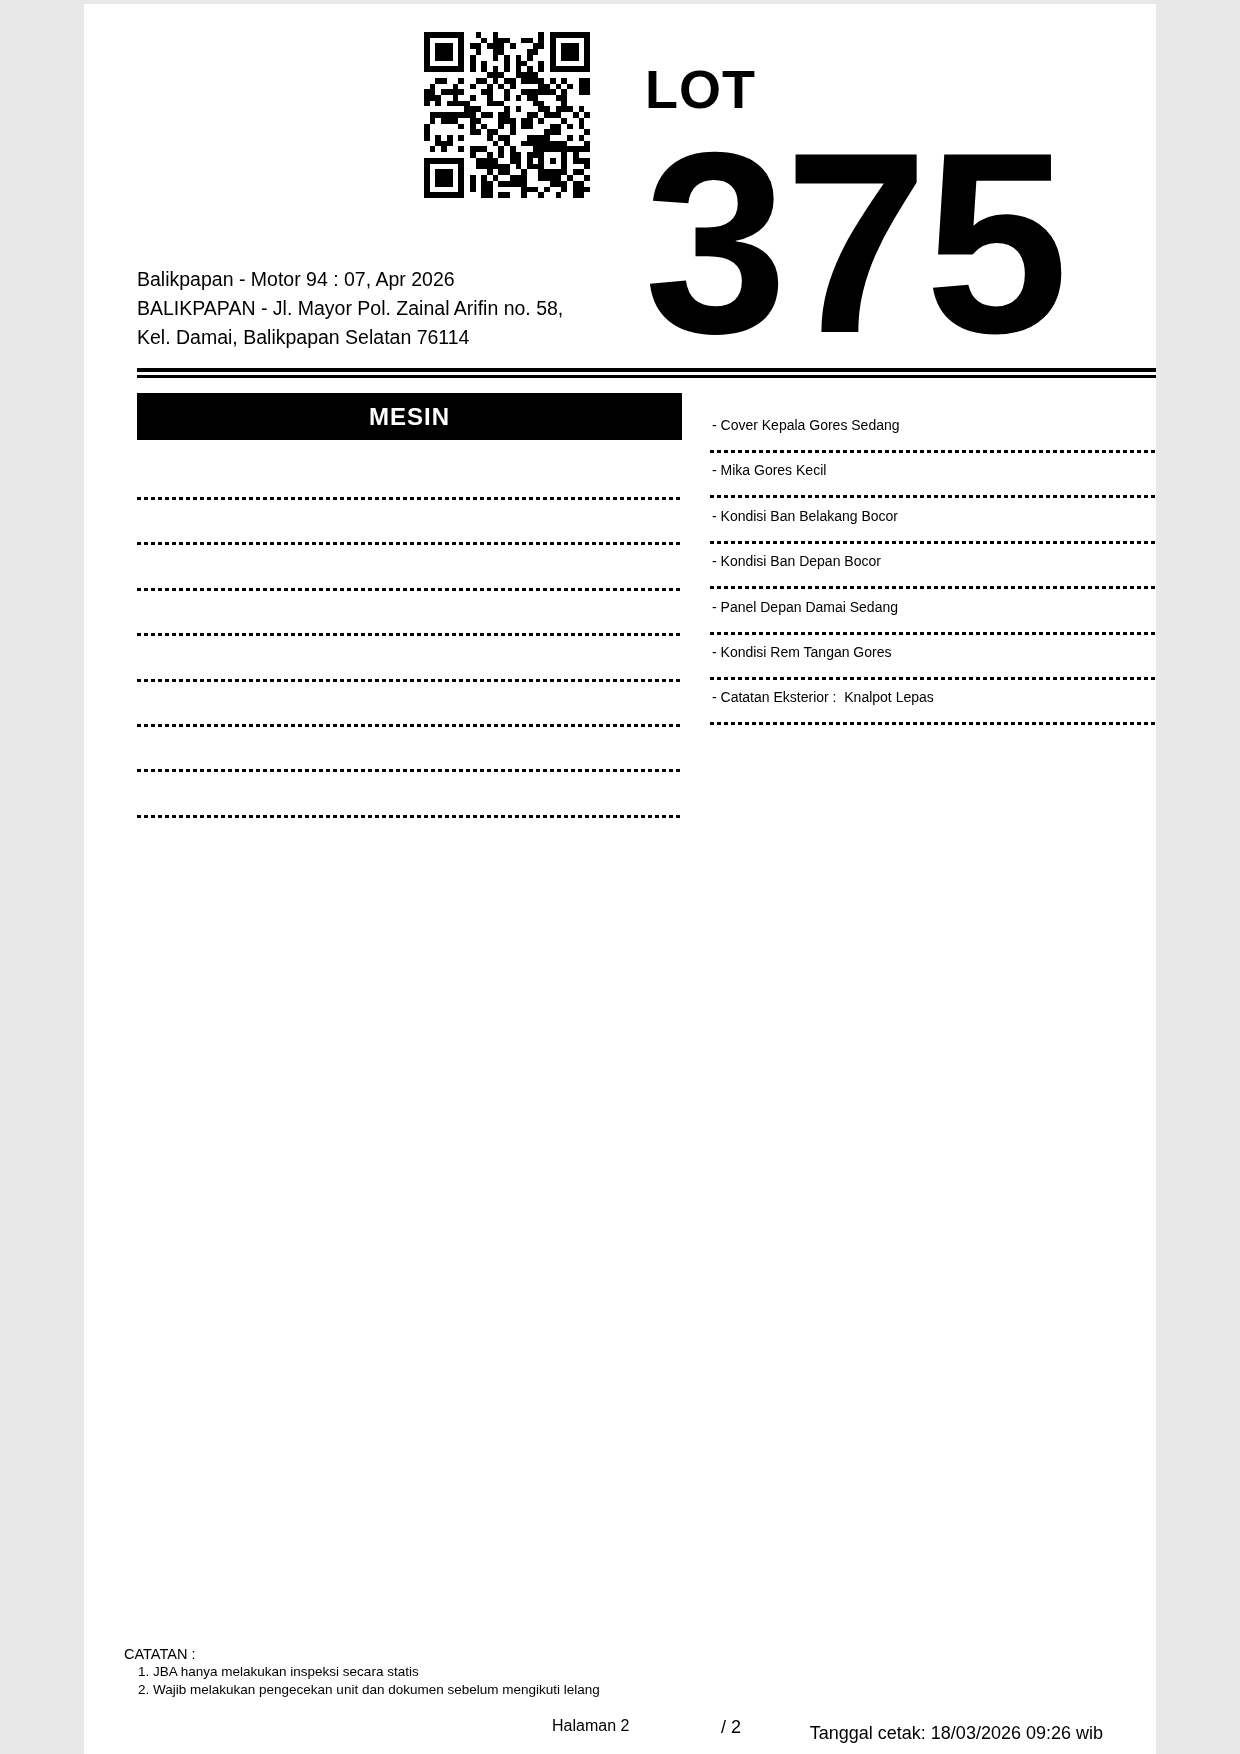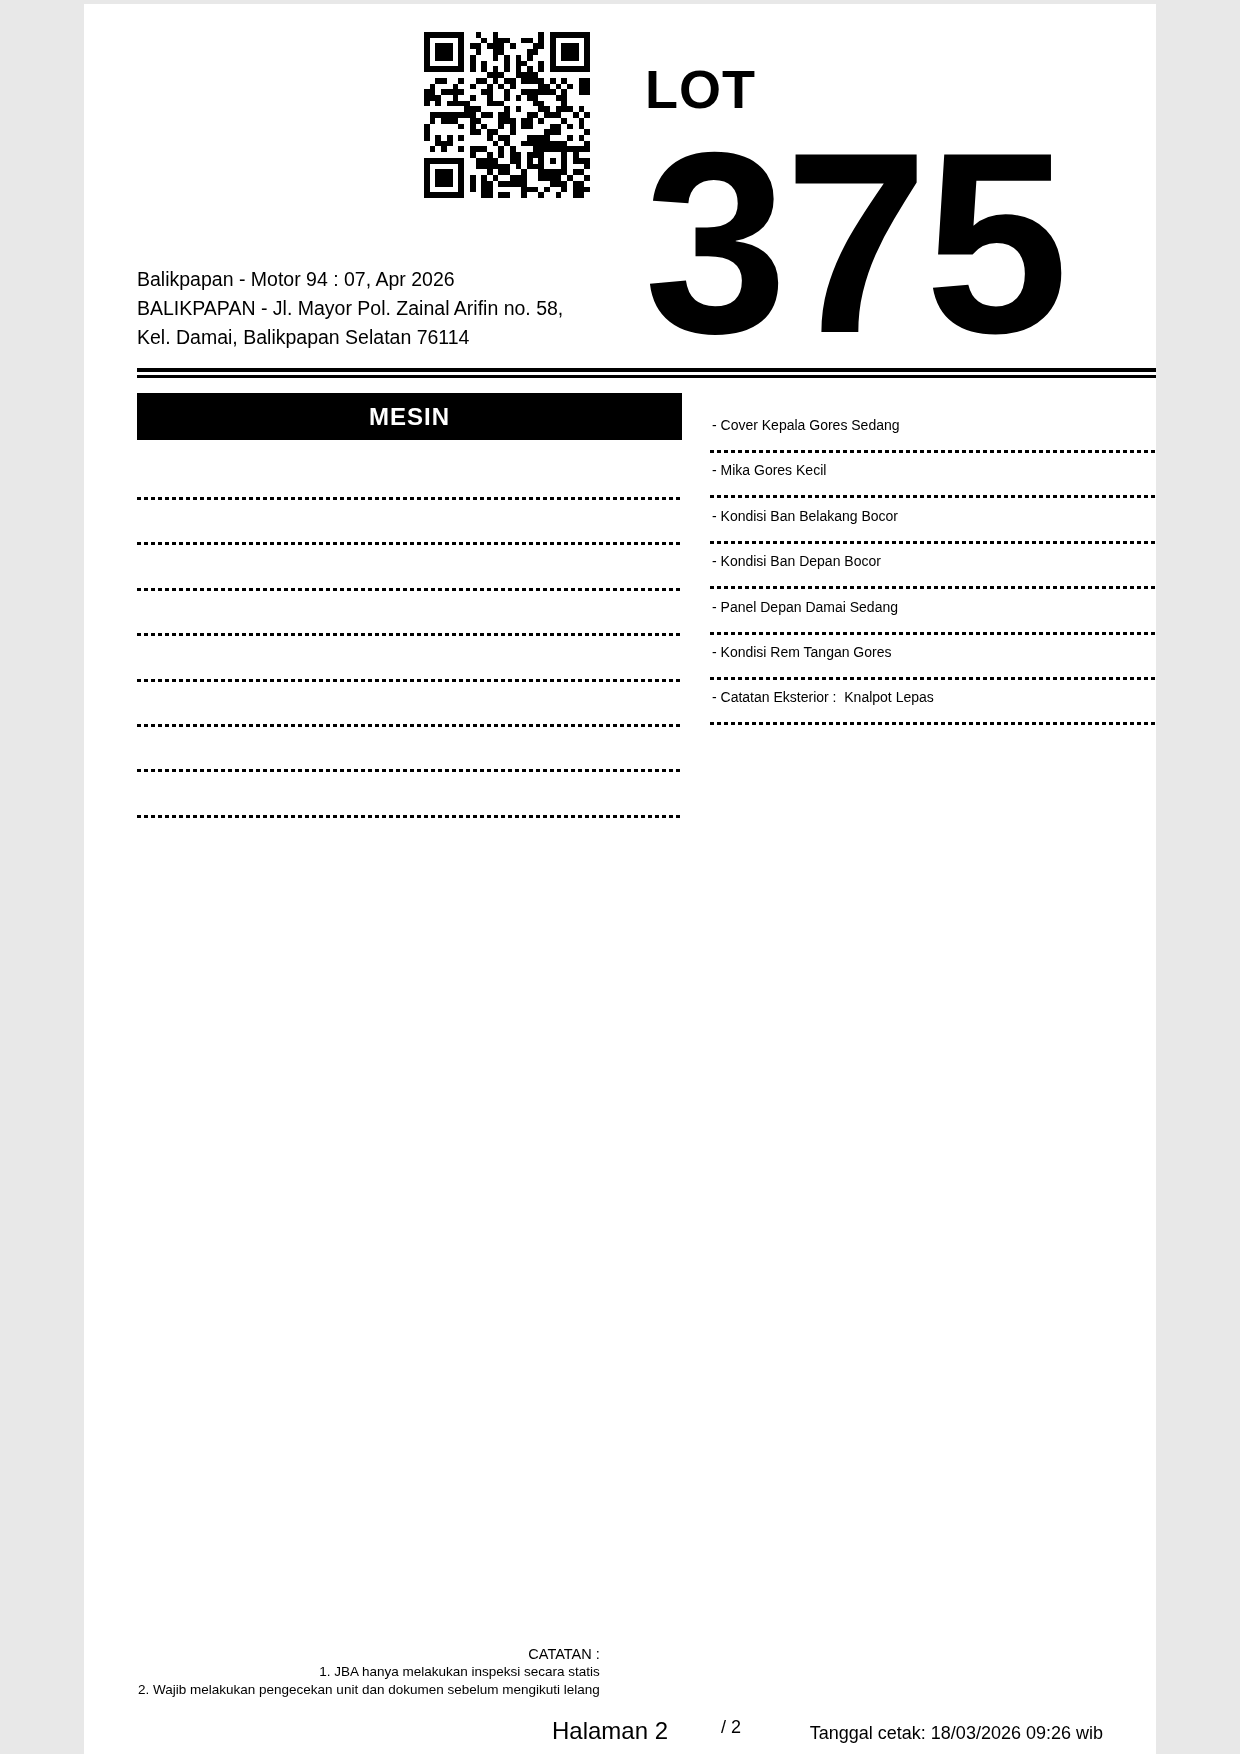--- a/index.html
+++ b/index.html
@@ -51,25 +51,25 @@
   .row{position:relative;height:45.4px;}
   .row-text{
     position:absolute;left:2px;top:5px;
     font-size:14px;white-space:pre;
   }
   .dashed{
     position:absolute;left:0;right:0;top:38px;height:3px;
     background:repeating-linear-gradient(90deg,#000 0 4px,transparent 4px 7px);
   }
   
-  .catatan{position:absolute;left:40px;top:1642px;text-align:right;}
+  .catatan{position:absolute;left:40px;top:1642px;}
   .catatan-title{font-size:14.5px;margin-bottom:1px;}
   .catatan-notes{margin-left:14px;font-size:13.5px;line-height:17.5px;}
   
-  .footer-page{position:absolute;left:468px;top:1713px;font-size:24px;}
+  .footer-page{position:absolute;left:468px;top:1713px;font-size:16px;}
   .footer-page-total{position:absolute;left:637px;top:1713px;font-size:18px;}
   .footer-print{position:absolute;right:53px;top:1719px;font-size:18px;}
 </style>
 </head>
 <body>
 
 <div class="page">
 
   <div class="qr" id="qr-box"><svg viewBox="0 0 29 29" xmlns="http://www.w3.org/2000/svg" fill="#000000">
         <rect x="0" y="0" width="1" height="1"></rect>

